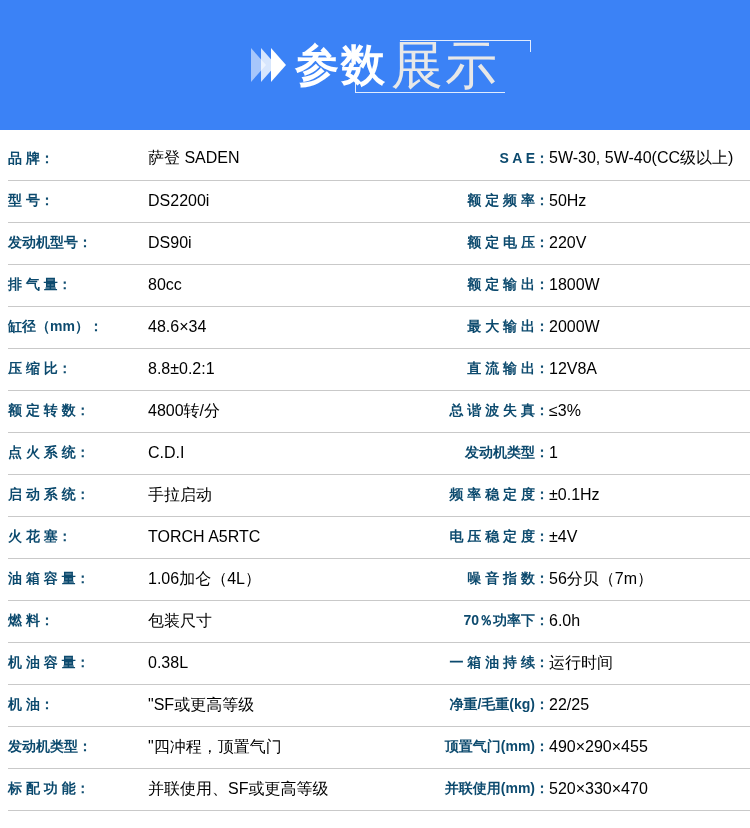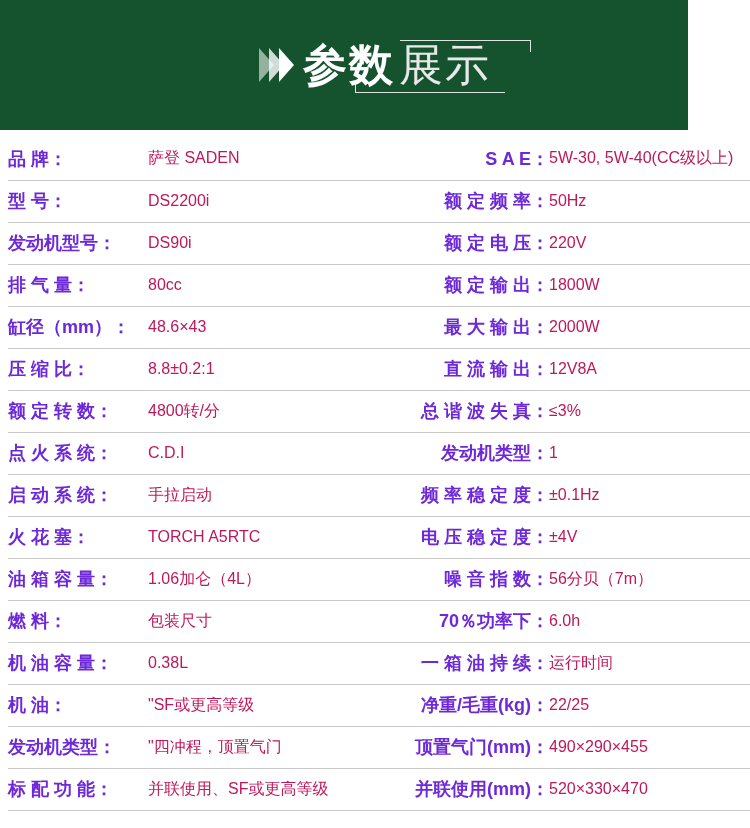--- a/index.html
+++ b/index.html
@@ -14,23 +14,23 @@
     overflow: hidden;
   }
   .page {
     width: 750px;
     height: 828px;
     position: relative;
     background: #ffffff;
   }
   
   .banner {
-    width: 688px;
+    width: 750px;
     height: 130px;
-    background: #14532d;
+    background: #3b82f6;
     position: relative;
     overflow: hidden;
   }
   .banner-inner {
     position: absolute;
     left: 0; top: 0;
     width: 750px; height: 130px;
     display: flex;
     align-items: center;
     justify-content: center;
@@ -51,21 +51,21 @@
   .chev.c2 { opacity: 0.8; }
   .chev.c3 { opacity: 1; }
   .title-main {
     font-size: 44px;
     font-weight: bold;
     color: #ffffff;
     letter-spacing: 2px;
     line-height: 1;
   }
   .title-sub {
-    font-size: 44px;
+    font-size: 52px;
     font-weight: normal;
     color: #e8e8e8;
     letter-spacing: 2px;
     line-height: 1;
     margin-left: 4px;
   }
   
   .deco {
     position: absolute;
     background: #ffffff;
@@ -99,30 +99,30 @@
   table.specs tr {
     height: 42px;
   }
   table.specs td {
     border-bottom: 1px solid #c9c9c9;
     vertical-align: middle;
     padding: 0;
   }
   td.label {
     width: 140px;
-    font-size: 18px;
+    font-size: 14px;
     font-weight: bold;
-    color: #6d28d9;
+    color: #0c4a6e;
     padding-left: 8px;
     white-space: nowrap;
   }
   td.value {
     width: 227px;
     font-size: 16px;
-    color: #be185d;
+    color: #000000;
     padding-left: 6px;
     padding-top: 6px;
     white-space: nowrap;
     overflow: hidden;
   }
   td.label.right {
     width: 160px;
     text-align: right;
     padding-left: 14px;
   }
@@ -173,21 +173,21 @@
             <td class="value right">220V</td>
           </tr>
           <tr>
             <td class="label">排 气 量：</td>
             <td class="value">80cc</td>
             <td class="label right">额 定 输 出：</td>
             <td class="value right">1800W</td>
           </tr>
           <tr>
             <td class="label">缸径（mm）：</td>
-            <td class="value">48.6×43</td>
+            <td class="value">48.6×34</td>
             <td class="label right">最 大 输 出：</td>
             <td class="value right">2000W</td>
           </tr>
           <tr>
             <td class="label">压 缩 比：</td>
             <td class="value">8.8±0.2:1</td>
             <td class="label right">直 流 输 出：</td>
             <td class="value right">12V8A</td>
           </tr>
           <tr>

